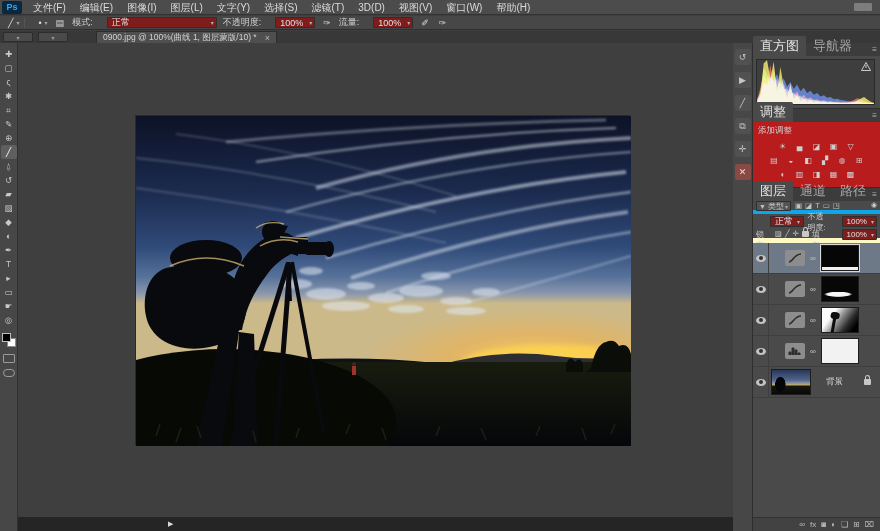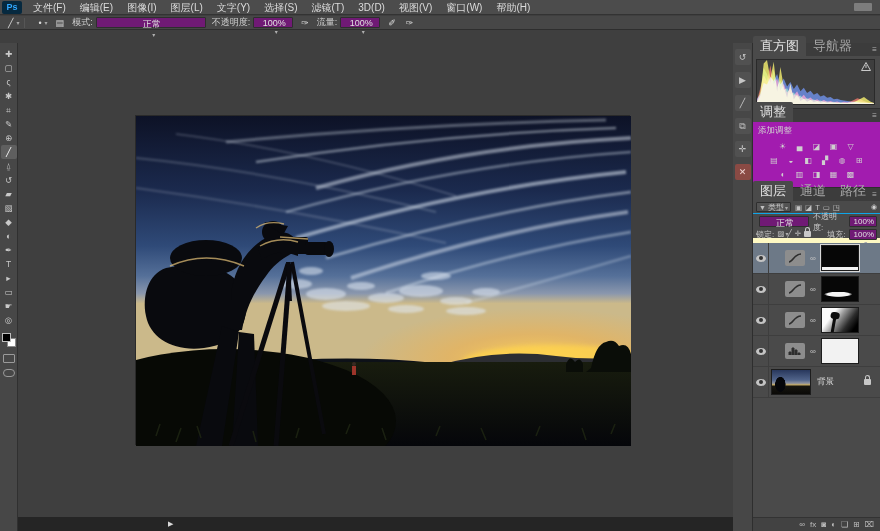--- a/index.html
+++ b/index.html
@@ -15,22 +15,22 @@
   .menu-item { font-size:10px; color:#dcdcdc; padding:9px 7px; line-height:15px; cursor:default; }
   .win-ctrl { position:absolute; right:8px; top:3px; width:18px; height:8px; background:#7d7d7d; border-radius:1px; }
 
   
   .optionsbar { position:absolute; left:0; top:16px; width:880px; height:14px; background:#474747;
     border-bottom:1px solid #2e2e2e; display:flex; align-items:center; font-size:9px; color:#cfcfcf; }
   .ob-group { display:flex; align-items:center; margin-left:6px; }
   .ob-icon { font-size:9px; color:#d8d8d8; margin:0 2px; }
   .ob-caret { font-size:6px; color:#a8a8a8; margin-left:1px; }
   .ob-sep { width:1px; height:10px; background:#2f2f2f; margin:0 5px; border-right:1px solid #565656; }
-  .dd { display:flex; align-items:center; height:11px; background:#701a75; border:1px solid #2e2e2e;
-    border-radius:1px; padding:0 2px 0 4px; margin-left:3px;flex-direction:column; }
+  .dd { display:flex; align-items:center; height:11px; background:#7f1d1d; border:1px solid #2e2e2e;
+    border-radius:1px; padding:0 2px 0 4px; margin-left:14px; }
   .dd .val { font-size:9px; color:#e0e0e0; }
   .dd .arrow { font-size:6px; color:#b0b0b0; margin-left:4px; }
   .dd-mode { width:110px; justify-content:space-between; }
   .dd-num { width:40px; justify-content:space-between; }
 
   
   .tabbar { position:absolute; left:0; top:31px; width:880px; height:12px; background:#383838; display:flex; align-items:flex-end; }
   .mini-btn { width:30px; height:10px; margin:0 2px 1px 3px; background:#4a4a4a; border:1px solid #2c2c2c;
     border-radius:1px; display:flex; align-items:center; justify-content:center; font-size:6px; color:#9b9b9b; }
   .doc-tab { height:12px; margin-left:26px; background:#4f4f4f; border:1px solid #2c2c2c; border-bottom:none;
@@ -69,28 +69,28 @@
   .panels { position:absolute; left:753px; top:0; width:127px; height:488px; background:#474747; display:flex; flex-direction:column; }
   .ptabs { height:13px; background:#3c3c3c; display:flex; align-items:flex-end; position:relative; }
   .ptab { font-size:13px; padding:1px 7px 1px 7px; color:#a8a8a8; }
   .ptab.active { background:#4a4a4a; color:#e0e0e0; border-radius:2px 2px 0 0; }
   .pmenu { position:absolute; right:3px; top:2px; font-size:8px; color:#b5b5b5; }
 
   .histo-body { background:#4a4a4a; padding:3px; border-bottom:1px solid #2e2e2e; }
   .histo-plot { position:relative; width:119px; height:46px; background:#3e3e3e; border:1px solid #2a2a2a; }
   .histo-warn { position:absolute; right:3px; top:2px; }
 
-  .adj-body { background:#a21caf; padding:2px 3px 7px 3px; border-bottom:1px solid #2e2e2e; }
+  .adj-body { background:#b91c1c; padding:2px 3px 7px 3px; border-bottom:1px solid #2e2e2e; }
   .adj-header { font-size:8.5px; color:#cfcfcf; margin:1px 0 3px 2px; }
   .adj-row { display:flex; justify-content:center; margin-top:2px; }
   .adj-cell { width:17px; height:12px; display:flex; align-items:center; justify-content:center;
     font-size:8px; color:#cfcfcf; }
 
   .layers-panel { flex:1; display:flex; flex-direction:column; background:#4a4a4a; }
-  .filter-row { height:13px; display:flex; align-items:center; padding:0 3px; border-bottom:1px solid #0ea5e9; font-size:8px; color:#c8c8c8; }
+  .filter-row { height:13px; display:flex; padding:0 3px; border-bottom:4px solid #0ea5e9; font-size:8px; color:#c8c8c8; }
   .funnel { font-size:7px; margin-right:2px; color:#c0c0c0; }
   .filter-dd { display:flex; align-items:center; background:#535353; border:1px solid #2e2e2e; height:10px; padding:0 2px; border-radius:1px; }
   .filter-icons { display:flex; margin-left:4px; gap:3px; }
   .filter-icons span { font-size:7.5px; color:#c2c2c2; }
   .filter-toggle { margin-left:auto; font-size:7px; color:#cfcfcf; }
 
   .blend-row { height:15px; display:flex; align-items:center; padding:0 3px; font-size:8px; color:#c8c8c8; }
   .blend-dd { width:52px; height:11px; }
   .lock-row { height:14px; display:flex; align-items:flex-start; padding:0 3px; font-size:8px; color:#c8c8c8; border-bottom:5px solid #fef9c3; }
   .lock-icons { display:flex; gap:3px; margin:0 3px; align-items:center; }
@@ -112,21 +112,21 @@
   .mask-black-sliver { background:linear-gradient(180deg,#060606 0 88%,#f2f2f2 88%); }
   .mask-band { background:radial-gradient(ellipse 55% 16% at 45% 72%,#f5f5f5 0 55%,rgba(255,255,255,0) 72%),
     linear-gradient(#070707,#070707); }
   .mask-diagonal { background:linear-gradient(126deg,#fbfbfb 0 28%,#9a9a9a 46%,#2c2c2c 70%,#000 88%); overflow:hidden; }
   .mask-diagonal i { position:absolute; left:10px; top:9px; width:3px; height:16px; background:#0e0e0e; transform:rotate(10deg); }
   .mask-diagonal i::before { content:""; position:absolute; left:-3px; top:-5px; width:9px; height:7px; background:#0e0e0e; border-radius:40%; }
   .mask-white { background:#f2f2f2; }
   .photo-thumb { margin-left:2px; width:40px; height:26px; border:1px solid #1d1d1d;
     background:radial-gradient(ellipse 9px 13px at 22% 60%,#05060a 55%,rgba(0,0,0,0) 60%),
       linear-gradient(180deg,#28375c 0%,#51648a 42%,#8c91a0 55%,#c7ab62 62%,#17150f 67%,#0a0907 100%); }
-  .bg-label { margin-left:6px; font-size:8.5px; color:#dadada; }
+  .bg-label { margin-left:15px; font-size:8.5px; color:#dadada; }
   .lock { width:7px; height:6px; background:#c8c8c8; border-radius:1px; position:relative; margin-left:auto; margin-right:9px; }
   .lock::before { content:""; position:absolute; top:-4px; left:1px; width:3px; height:4px;
     border:1px solid #c8c8c8; border-bottom:none; border-radius:3px 3px 0 0; }
 
   .layer-empty { flex:1; background:#4a4a4a; }
   .layers-footer { height:14px; background:#424242; border-top:1px solid #333; display:flex; align-items:center;
     justify-content:flex-end; gap:5px; padding-right:6px; }
   .layers-footer span { font-size:8px; color:#bdbdbd; }
 
   
@@ -195,20 +195,28 @@
       </div>
     </div>
     <div class="ob-group">
       <span class="ob-icon">✐</span>
     </div>
     <div class="ob-group">
       <span class="ob-icon">✑</span>
     </div>
   </div>
 
+  <div class="tabbar">
+    <div class="mini-btn">▾</div>
+    <div class="mini-btn">▾</div>
+    <div class="doc-tab">
+      <span>0900.jpg @ 100%(曲线 1, 图层蒙版/10) *</span>
+      <span class="close">×</span>
+    </div>
+  </div>
 
   <div class="main">
 
     <div class="toolbox" id="toolbox">
         <div class="tool">✚</div>
         <div class="tool">▢</div>
         <div class="tool">ς</div>
         <div class="tool">✱</div>
         <div class="tool">⌗</div>
         <div class="tool">✎</div>

